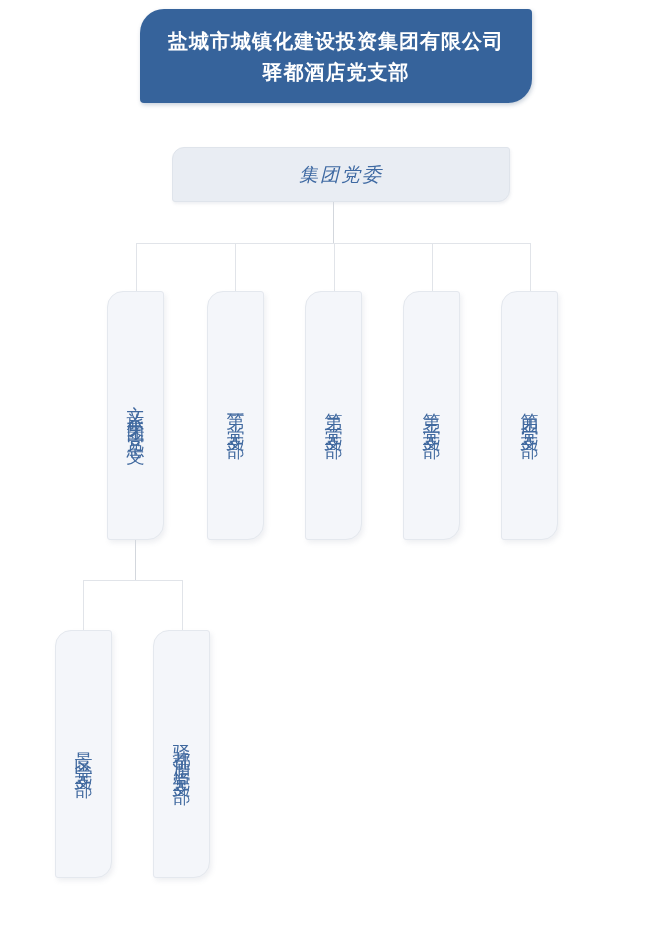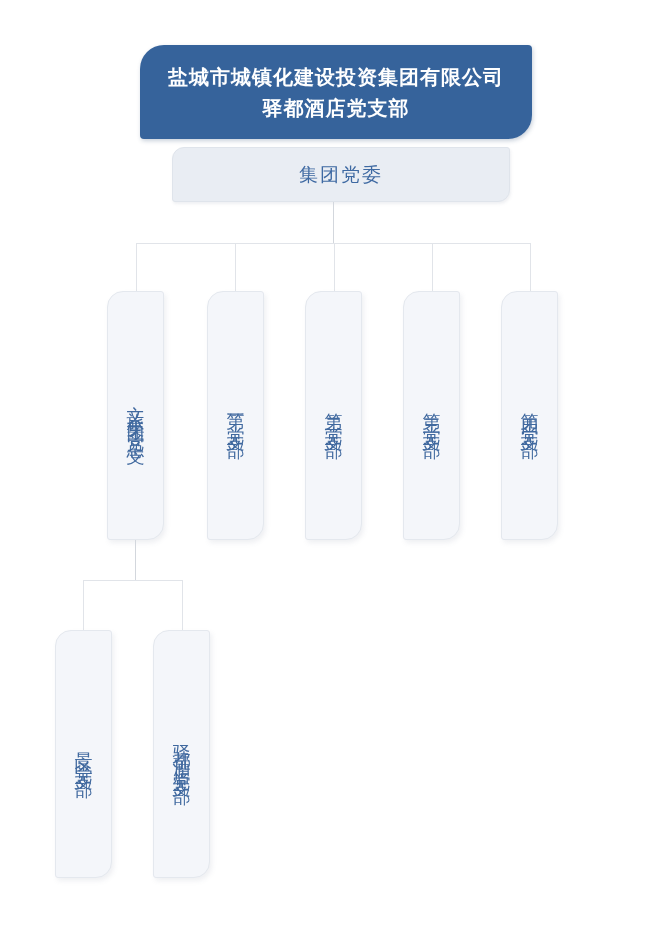--- a/index.html
+++ b/index.html
@@ -24,21 +24,20 @@
     width: 392px;
     height: 94px;
     background: #36639b;
     border-radius: 24px 4px 24px 4px;
     box-shadow: 1px 2px 4px rgba(40, 70, 110, 0.25);
     display: flex;
     flex-direction: column;
     align-items: center;
     justify-content: center;
     gap: 7px;
-    margin-top: 36px;
   }
   .banner .line {
     color: #ffffff;
     font-size: 20px;
     font-weight: bold;
     letter-spacing: 1px;
     line-height: 1.2;
     white-space: nowrap;
   }
 
@@ -54,20 +53,21 @@
     box-sizing: border-box;
     display: flex;
     align-items: center;
     justify-content: center;
     box-shadow: 1px 2px 3px rgba(120, 135, 160, 0.12);
   }
   .root-node .label {
     color: #3e69a2;
     font-size: 19px;
     letter-spacing: 2px;
+    font-style: italic;
   }
 
   
   .line-v { width: 1px; background: #d3d7dd; }
   .line-v.light { background: #e1e4e9; }
   .line-h { height: 1px; background: #e1e4e9; }
 
   
   .vnode {
     background: #f4f6fa;

